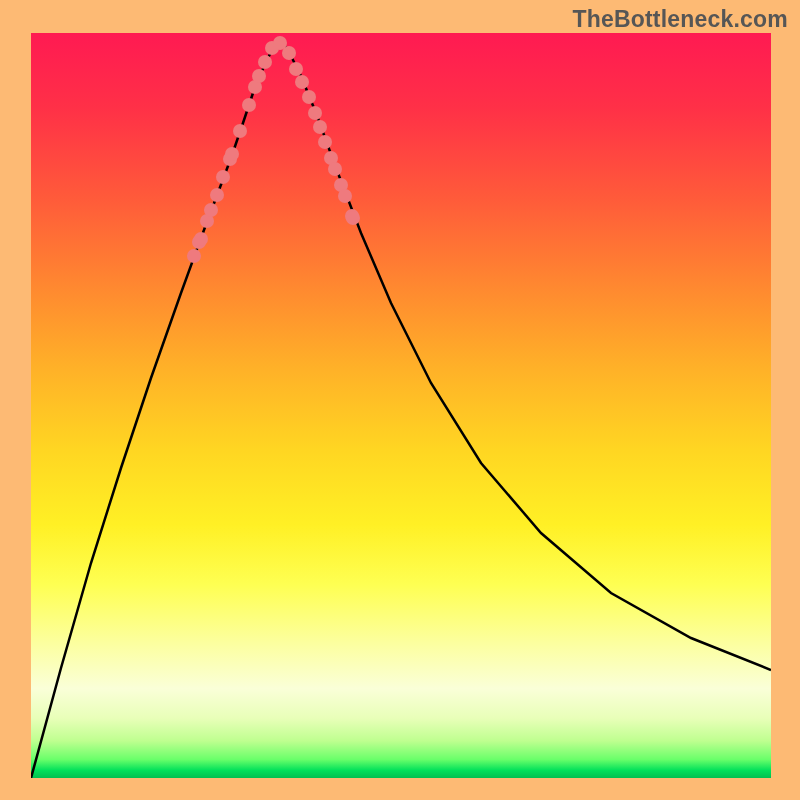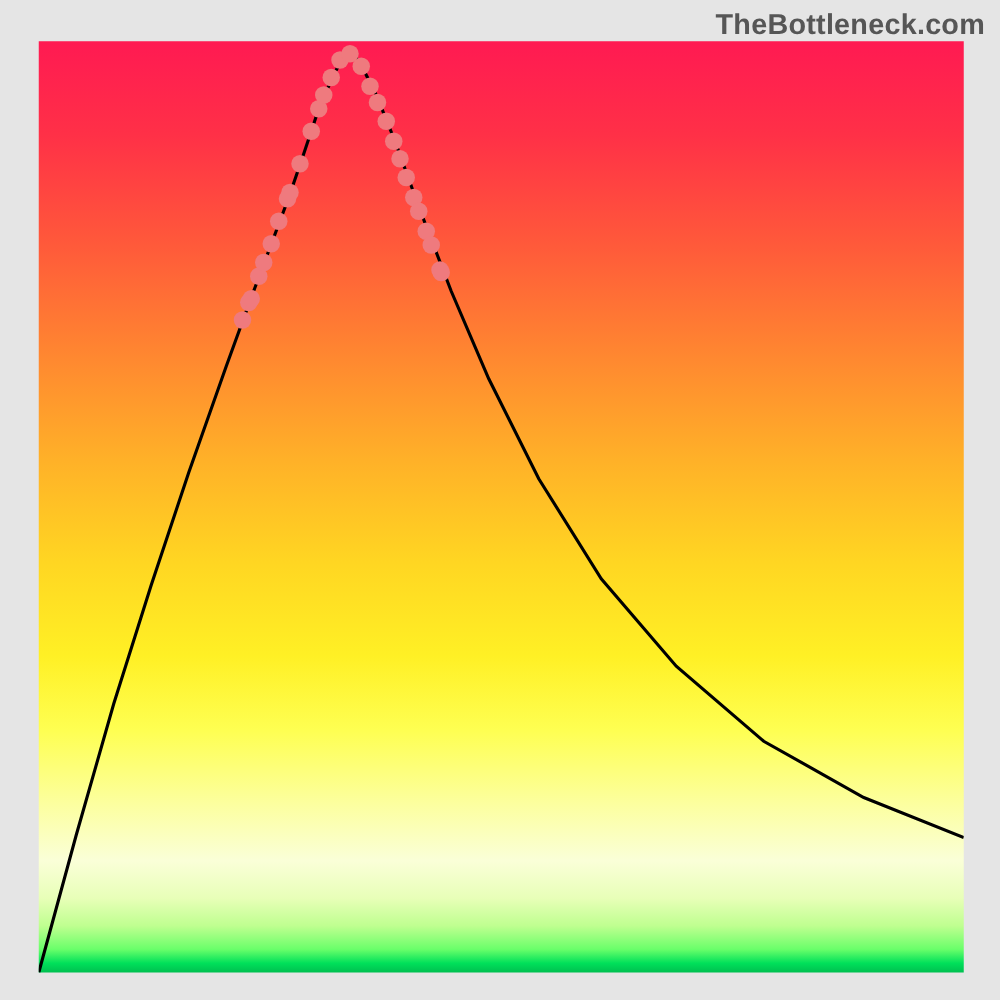--- a/index.html
+++ b/index.html
@@ -1,21 +1,21 @@
 <!DOCTYPE html>
 <html><head>
 <meta charset="utf-8">
 <style>
   * { margin: 0; padding: 0; box-sizing: border-box; }
   html, body { width: 800px; height: 800px; overflow: hidden; background: #000; }
   .container {
     position: relative;
     width: 800px;
     height: 800px;
-    background: #e5e5e5;
+    background: #fdba74;
   }
   .plot-area {
     position: absolute;
     left: 31px;
     top: 33px;
     width: 740px;
     height: 745px;
     background: linear-gradient(to bottom,
       #ff1a52 0%,
       #ff3047 10%,

